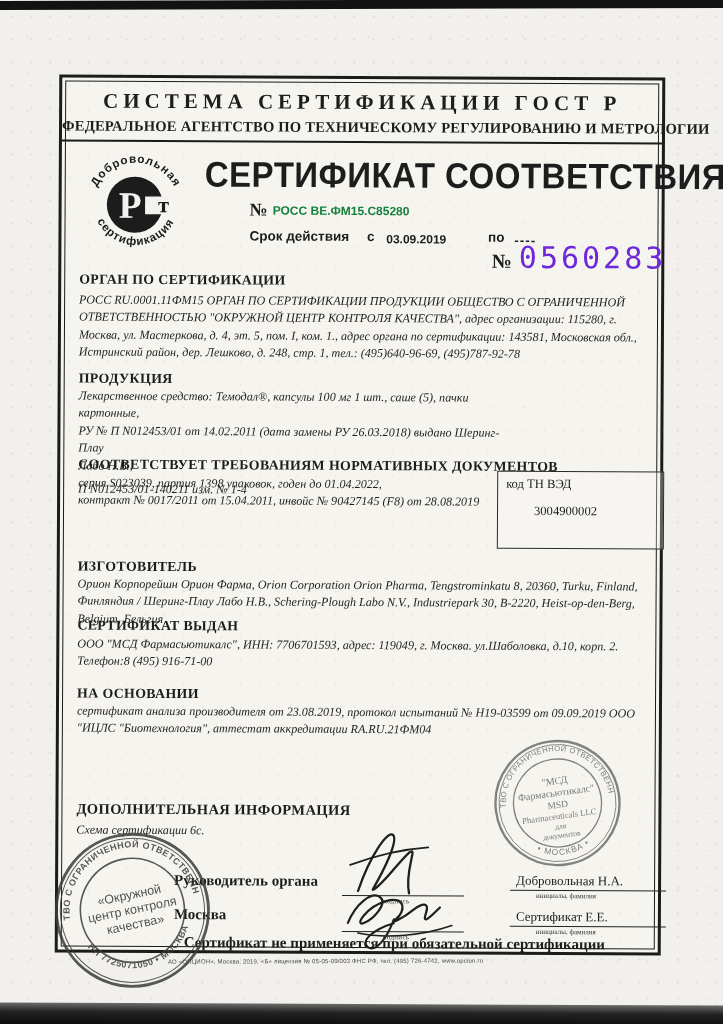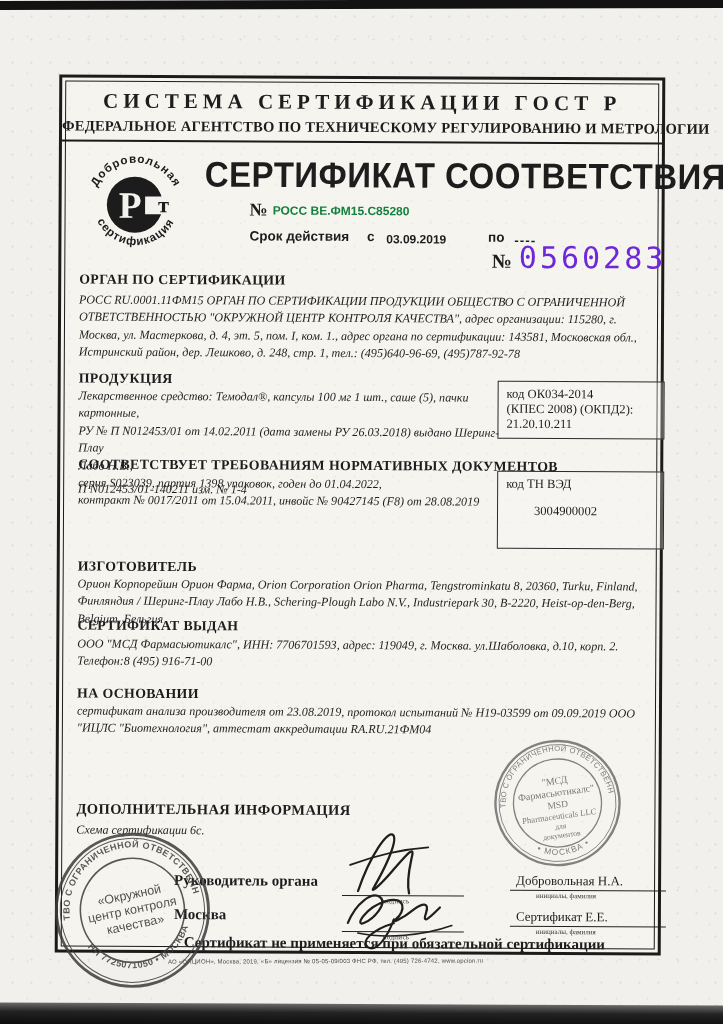--- a/index.html
+++ b/index.html
@@ -136,25 +136,20 @@
 
   <div class="abs h x18 organ-h">ОРГАН ПО СЕРТИФИКАЦИИ</div>
   <div class="abs body-it x18 organ-b">РОСС RU.0001.11ФМ15 ОРГАН ПО СЕРТИФИКАЦИИ ПРОДУКЦИИ ОБЩЕСТВО С ОГРАНИЧЕННОЙ ОТВЕТСТВЕННОСТЬЮ "ОКРУЖНОЙ ЦЕНТР КОНТРОЛЯ КАЧЕСТВА", адрес организации: 115280, г. Москва, ул. Мастеркова, д. 4, эт. 5, пом. I, ком. 1., адрес органа по сертификации: 143581, Московская обл., Истринский район, дер. Лешково, д. 248, стр. 1, тел.: (495)640-96-69, (495)787-92-78</div>
 
   <div class="abs h x18 prod-h">ПРОДУКЦИЯ</div>
   <div class="abs body-it x18 prod-b">Лекарственное средство: Темодал®, капсулы 100 мг 1 шт., саше (5), пачки картонные,
 РУ № П N012453/01 от 14.02.2011 (дата замены РУ 26.03.2018) выдано Шеринг-Плау
 Лабо Н.В.,
 серия S023039, партия 1398 упаковок, годен до 01.04.2022,
 контракт № 0017/2011 от 15.04.2011, инвойс № 90427145 (F8) от 28.08.2019</div>
-  <div class="abs codebox codebox1">
-    <div class="l1">код ОК034-2014</div>
-    <div>(КПЕС 2008) (ОКПД2):</div>
-    <div>21.20.10.211</div>
-  </div>
 
   <div class="abs h x18 conf-h">СООТВЕТСТВУЕТ ТРЕБОВАНИЯМ НОРМАТИВНЫХ ДОКУМЕНТОВ</div>
   <div class="abs body-it x18 conf-b">П N012453/01-140211 изм. № 1-4</div>
   <div class="abs codebox codebox2">
     <div class="l1">код ТН ВЭД</div>
     <div class="indent">3004900002</div>
   </div>
 
   <div class="abs h x18 manu-h">ИЗГОТОВИТЕЛЬ</div>
   <div class="abs body-it x18 manu-b">Орион Корпорейшн Орион Фарма, Orion Corporation Orion Pharma, Tengstrominkatu 8, 20360, Turku, Finland, Финляндия / Шеринг-Плау Лабо Н.В., Schering-Plough Labo N.V., Industriepark 30, B-2220, Heist-op-den-Berg, Belgium, Бельгия</div>

